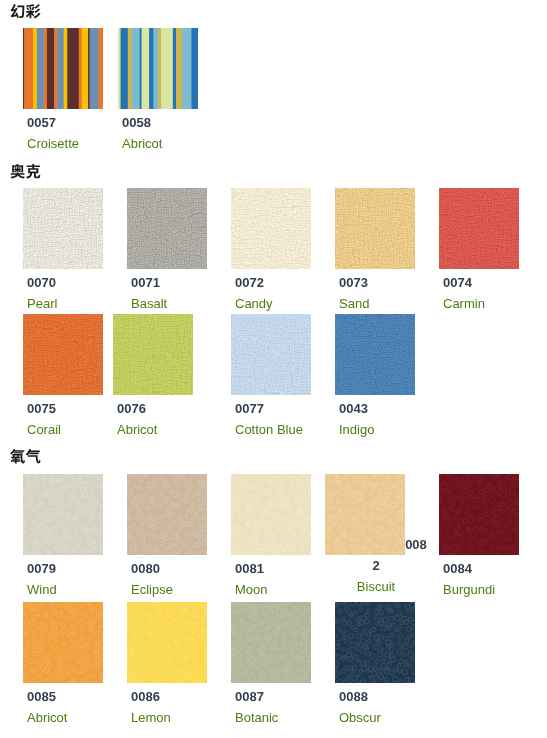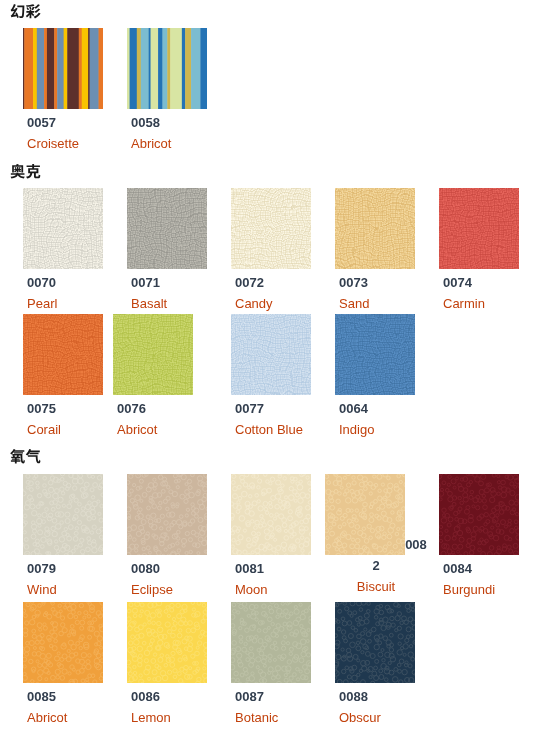--- a/index.html
+++ b/index.html
@@ -6,21 +6,21 @@
   html,body{margin:0;padding:0;background:#ffffff;}
   body{width:547px;height:738px;overflow:hidden;
        font-family:"Liberation Sans","DejaVu Sans",sans-serif;}
   .page{position:relative;width:501px;height:738px;background:#ffffff;}
   .sec-title{position:absolute;left:10px;height:15px;color:#1a1a1a;}
   .sec-title svg{display:block;}
   .card{position:absolute;width:80px;}
   .sw{width:80px;height:81px;display:block;}
   .meta{padding-top:3px;}
   .code{font-size:13px;font-weight:bold;color:#333f4f;line-height:21px;}
-  .nm{font-size:13px;color:#c2410c;line-height:21px;}
+  .nm{font-size:13px;color:#4d7c0f;line-height:21px;}
   .pad{padding-left:5px;}
   .code,.nm{margin-left:-1px;}
   .card.ovf{width:102px;}
   .card.ovf .sw{float:left;}
   .card.ovf .meta{text-align:center;word-break:break-all;padding-top:60px;}
   .card.ovf .code,.card.ovf .nm{margin-left:0;padding-left:0;}
 </style>
 </head>
 <body>
 
@@ -50,21 +50,21 @@
           <rect x="58.74" y="0" width="6.76" height="81" fill="#f9c300"></rect>
           <rect x="65.10" y="0" width="1.89" height="81" fill="#5d302c"></rect>
           <rect x="66.59" y="0" width="9.34" height="81" fill="#6c8fb2"></rect>
           <rect x="75.53" y="0" width="4.87" height="81" fill="#e87727"></rect>
         </svg>
         <div class="meta">
           <div class="code pad">0057</div>
           <div class="nm pad">Croisette</div>
         </div>
       </div>
-      <div class="card" style="left:127px;top:28px">
+      <div class="card" style="left:118px;top:28px">
         <svg class="sw" width="80" height="81" viewBox="0 0 80 81">
           <rect x="0.00" y="0" width="2.97" height="81" fill="#d8e5a3"></rect>
           <rect x="2.57" y="0" width="7.63" height="81" fill="#2473b5"></rect>
           <rect x="9.80" y="0" width="4.36" height="81" fill="#cdb64f"></rect>
           <rect x="13.76" y="0" width="8.32" height="81" fill="#7bbcd0"></rect>
           <rect x="21.68" y="0" width="2.28" height="81" fill="#2473b5"></rect>
           <rect x="23.56" y="0" width="7.92" height="81" fill="#d8e5a3"></rect>
           <rect x="31.08" y="0" width="4.76" height="81" fill="#2473b5"></rect>
           <rect x="35.44" y="0" width="5.25" height="81" fill="#7bbcd0"></rect>
           <rect x="40.30" y="0" width="3.37" height="81" fill="#cdb64f"></rect>
@@ -310,21 +310,21 @@
             <clipPath id="clw8">
               <rect width="160" height="162"></rect>
             </clipPath>
           </defs>
           <rect width="160" height="162" fill="#568cc2"></rect>
           <g clip-path="url(#clw8)">
             <rect x="-40" y="-40" width="250" height="252" fill="url(#paw8)" filter="url(#fiw8)"></rect>
           </g>
         </svg>
         <div class="meta">
-          <div class="code pad">0064</div>
+          <div class="code pad">0043</div>
           <div class="nm pad">Indigo</div>
         </div>
       </div>
       <div class="sec-title" style="top:449px" title="氧气">
         <svg viewBox="0 -855 2040 990" width="31.2" height="15.1">
           <g transform="scale(1,-1)" fill="currentColor">
             <path transform="translate(0,0)" d="M260 643V560H848V643ZM235 852C189 746 104 645 13 584C36 562 77 512 93 488C157 536 220 604 272 680H935V768H325L349 818ZM175 415C186 396 197 373 204 352H80V269H318V231H117V151H318V110H56V22H318V-90H435V22H681V110H435V151H630V231H435V269H663V352H547L590 415L523 432H688C692 129 716 -90 865 -90C942 -90 964 -35 972 97C948 114 918 145 896 173C894 87 889 30 874 30C815 30 805 242 808 523H150V432H241ZM282 432H470C460 407 443 377 429 352H320C313 375 298 407 282 432Z"></path>
             <path transform="translate(1020,0)" d="M260 603V505H848V603ZM239 850C193 711 109 577 10 496C40 480 94 444 117 424C177 481 235 560 283 650H931V751H332C342 774 351 797 359 821ZM151 452V349H665C675 105 714 -87 864 -87C941 -87 964 -33 973 90C947 107 917 136 893 164C892 83 887 33 871 33C807 32 786 228 785 452Z"></path>
           </g>
         </svg>

